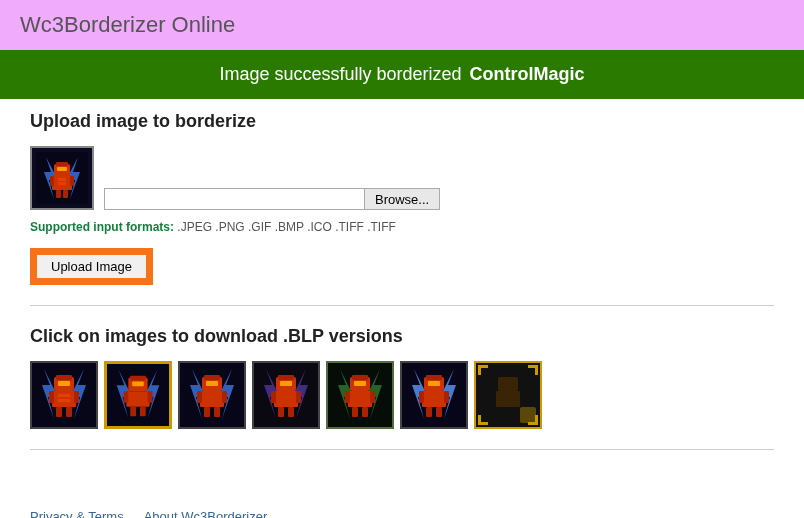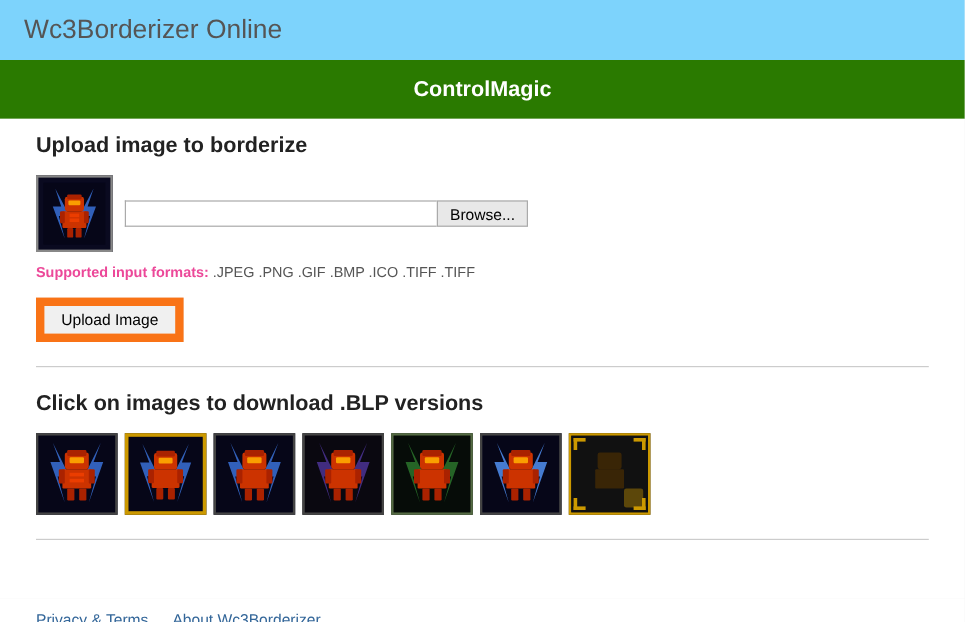--- a/index.html
+++ b/index.html
@@ -1,19 +1,19 @@
 <!DOCTYPE html>
 <html><head>
   <meta charset="utf-8">
   <style>
     * { margin: 0; padding: 0; box-sizing: border-box; }
     body { font-family: Arial, sans-serif; background: #f0f0f0; font-size: 14px; color: #333; }
 
     .app-title-bar {
-      background: #7dd3fc;
+      background: #f0abfc;
       padding: 12px 20px;
       font-size: 22px;
       color: #555;
       font-weight: normal;
     }
 
     .success-banner {
       background: #2a7a00;
       color: white;
       text-align: center;
@@ -37,21 +37,21 @@
 
     .section-title {
       font-size: 18px;
       font-weight: bold;
       margin-bottom: 14px;
       color: #222;
     }
 
     .upload-area {
       display: flex;
-      align-items: center;
+      align-items: flex-end;
       gap: 10px;
       margin-bottom: 10px;
     }
 
     .preview-image {
       width: 64px;
       height: 64px;
       border: 2px solid #888;
       background: #0a0a20;
       display: flex;
@@ -94,21 +94,21 @@
 
     .supported-formats {
       font-size: 12px;
       color: #555;
       margin-bottom: 14px;
       margin-left: 0;
     }
 
     .supported-formats strong {
       font-weight: bold;
-      color: #ec4899;
+      color: #15803d;
     }
 
     .upload-button {
       padding: 4px 14px;
       border: 7px solid #f97316;
       background: #f0f0f0;
       cursor: pointer;
       font-size: 13px;
     }
 
@@ -167,20 +167,21 @@
     }
   </style>
 </head>
 <body>
 
 <div class="app-title-bar">
   <span>Wc3Borderizer Online</span>
 </div>
 
 <div class="success-banner">
+  <span>Image successfully borderized</span>
   <span class="control-magic">ControlMagic</span>
 </div>
 
 <div class="main-content">
 
   <div>
     <div class="section-title">Upload image to borderize</div>
 
     <div class="upload-area">
 

